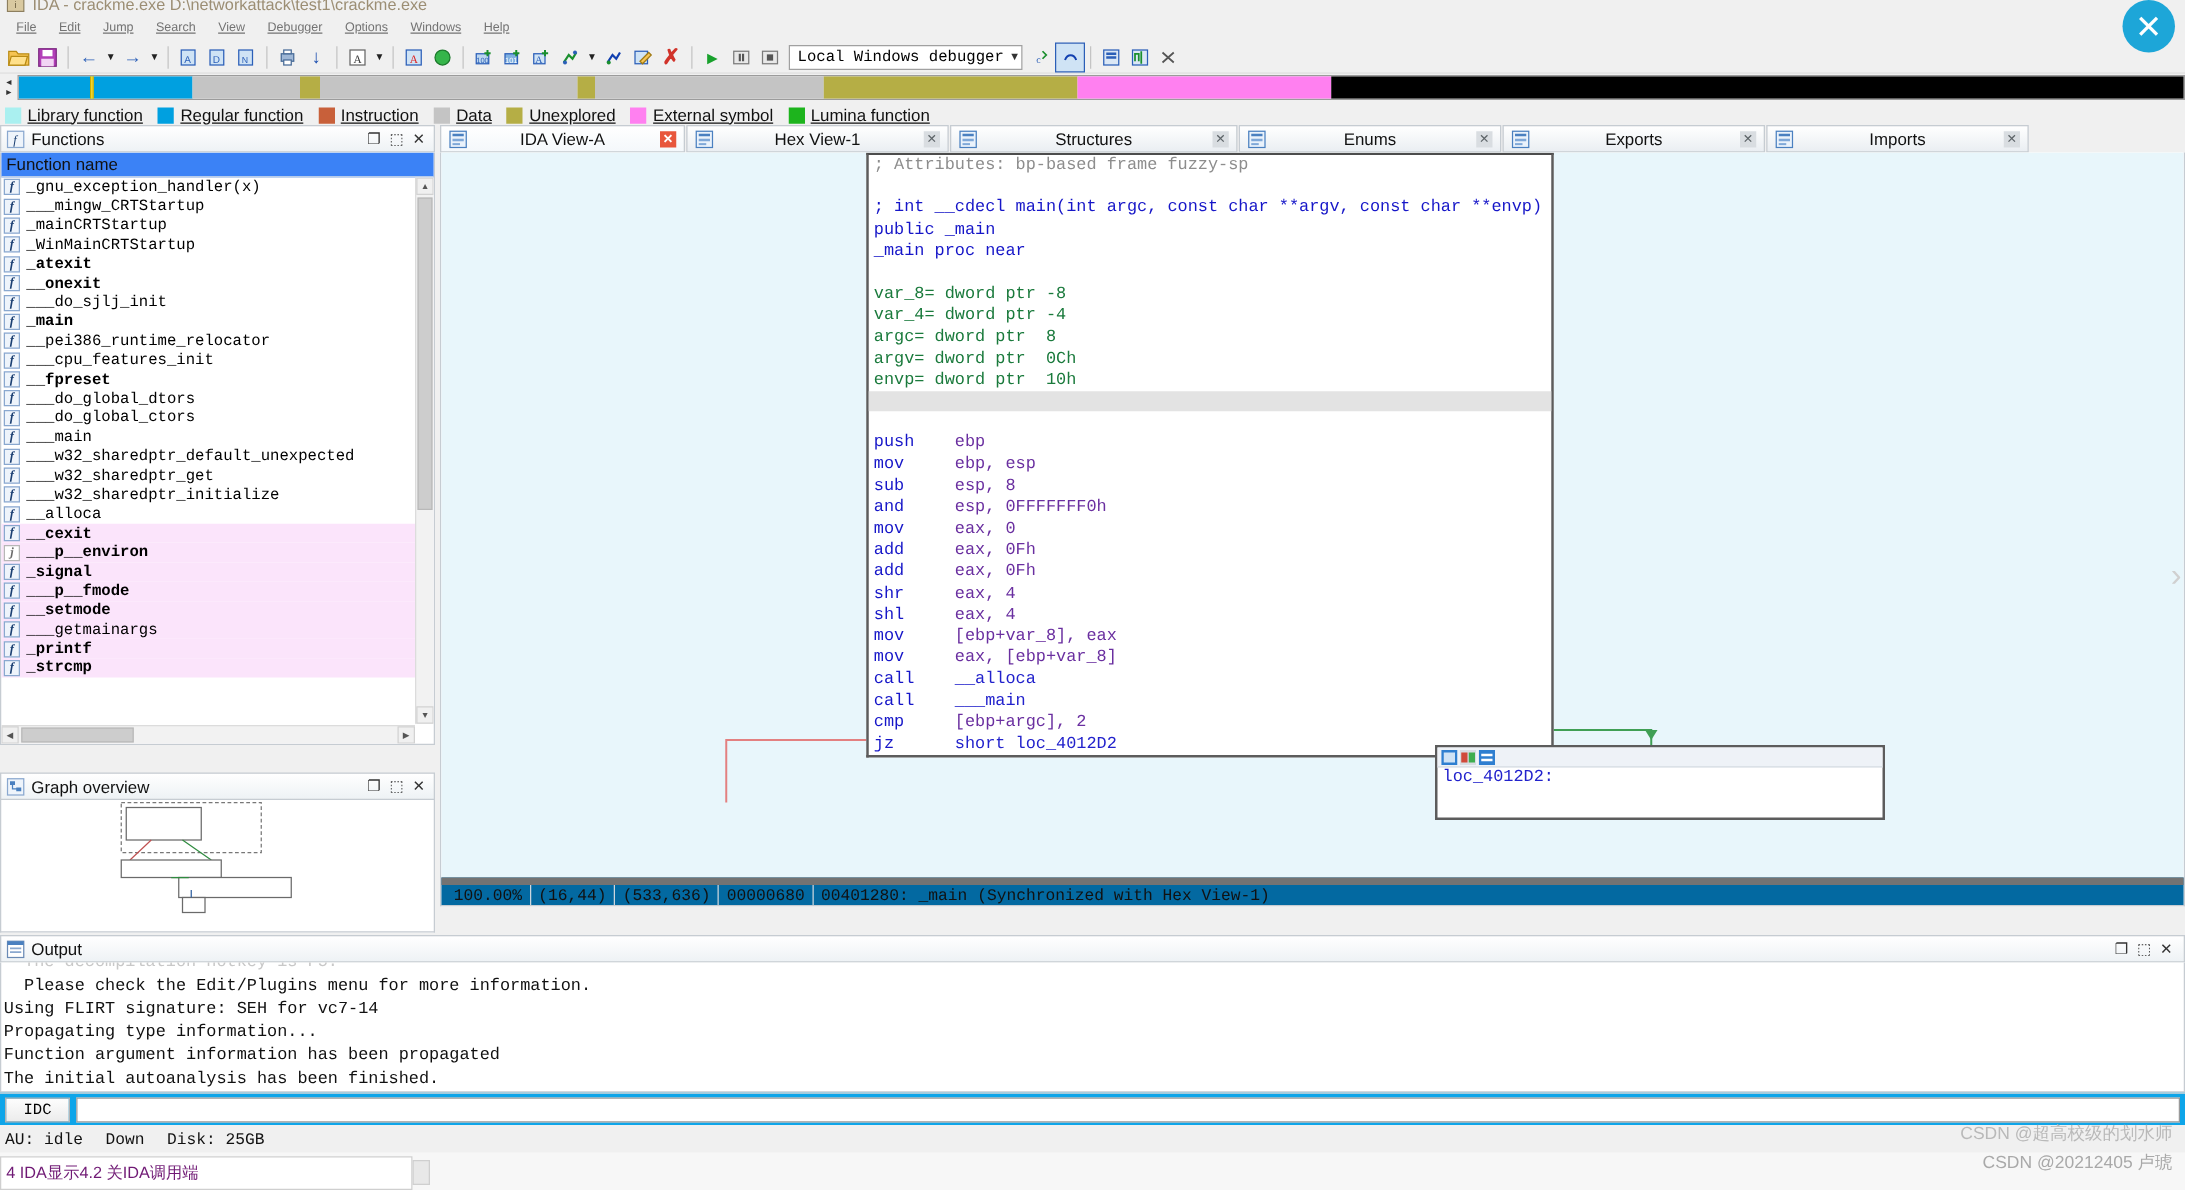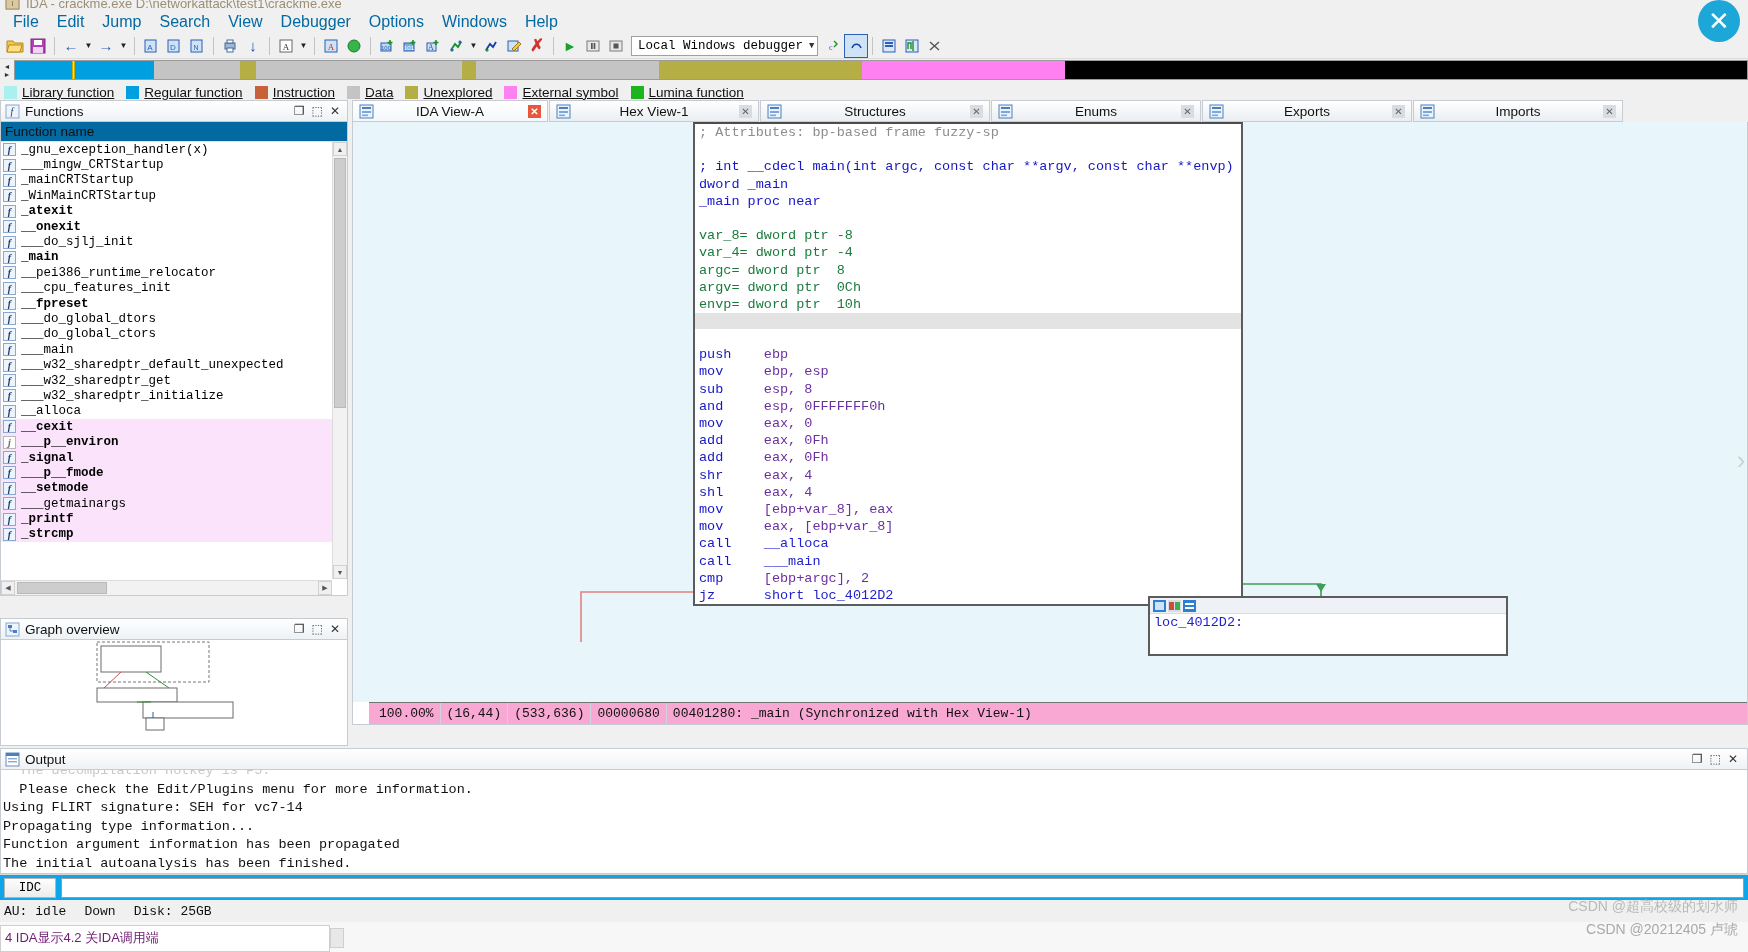--- a/index.html
+++ b/index.html
@@ -34,22 +34,23 @@
     font-size: 26px; font-weight: 300; line-height: 1;
     cursor: pointer; z-index: 60;
   }
 
   
   .menubar {
     position: absolute; top: 11px; left: 0; width: 1748px; height: 22px;
     background: #f0f0f0; display: flex; align-items: center; padding-left: 4px;
   }
   .menubar .mi {
-    padding: 2px 9px; font-size: 16px; color: #0369a1; cursor: default;
+    padding: 2px 9px; font-size: 10px; color: #737373; cursor: default;
     font-family: "Liberation Sans", sans-serif;
+    text-decoration: underline;
   }
 
   
   .toolbar {
     position: absolute; top: 33px; left: 0; width: 1748px; height: 26px;
     background: #f0f0f0; display: flex; align-items: center; gap: 1px;
     padding-left: 4px; border-bottom: 1px solid #dcdcdc;
   }
   .tb-btn {
     width: 22px; height: 22px; display: flex; align-items: center;
@@ -124,21 +125,21 @@
   }
   .tab .tab-x.grey { background: #d9dde1; color: #5d6468; font-weight: normal; }
 
   
   .fnlist {
     position: absolute; left: 0; top: 122px; width: 348px; height: 474px;
     background: #ffffff; border: 1px solid #c6ccd2; border-top: none;
     display: flex; flex-direction: column; overflow: hidden;
   }
   .fnlist-colhdr {
-    height: 20px; background: #0369a1; border-bottom: 1px solid #dfe3e6;
+    height: 20px; background: #3b82f6; border-bottom: 1px solid #dfe3e6;
     display: flex; align-items: center; padding-left: 4px;
     font-size: 13.5px; color: #111;
   }
   .fnlist-body { position: relative; flex: 1; overflow: hidden; }
   .fn-rows { position: absolute; left: 0; top: 0; right: 15px; bottom: 0; }
   .fn-row {
     height: 15.4px; display: flex; align-items: center; padding-left: 2px;
     font-family: "Liberation Mono", monospace; font-size: 12.5px; color: #000;
     white-space: nowrap; cursor: pointer;
   }
@@ -223,22 +224,22 @@
     position: absolute; left: 795px; top: 474px; width: 360px; height: 60px;
     background: #ffffff; border: 2px solid #5c5c5c;
     font-family: "Liberation Mono", monospace; font-size: 13.5px; line-height: 17.2px;
   }
   .cb2-icons { height: 16px; background: #eef2f7; display: flex; gap: 2px;
     align-items: center; padding: 1px 3px; border-bottom: 1px solid #d5dbe2; }
   .mini-ico { width: 13px; height: 12px; display: inline-block; }
 
   .edge { position: absolute; }
   .statusline {
-    position: absolute; left: 16px; right: 0; bottom: 0; height: 22px;
-    background: #f9a8d4; border-top: 1px solid #737373;
+    position: absolute; left: 0; right: 0; bottom: 0; height: 22px;
+    background: #0369a1; border-top: 6px solid #737373;
     display: flex; align-items: center; padding-left: 4px;
     font-family: "Liberation Mono", monospace; font-size: 13px; color: #111;
   }
   .statusline .cell { padding: 0 6px; border-right: 1px solid #cdd6dd; height: 100%;
     display: flex; align-items: center; }
   .statusline .cell.last { border-right: none; justify-content: center; }
 
   
   .outhdr {
     position: absolute; left: 0; top: 748px; width: 1748px; height: 22px;
@@ -791,21 +792,21 @@
         <path d="M600 450 L600 470 L228 470 L228 520" stroke="#e38080" stroke-width="1.6" fill="none"></path>
         <path d="M615 450 L615 462 L968 462 L968 476" stroke="#3f9f54" stroke-width="1.6" fill="none"></path>
         <path d="M968 470 l-5 -8 h10 z" fill="#3f9f54"></path>
       </svg>
 
       <div class="codeblock">
         <div id="cblines">
             <div class="cb-line"><span class="c-cmt">; Attributes: bp-based frame fuzzy-sp</span></div>
             <div class="cb-line">&nbsp;</div>
             <div class="cb-line"><span class="c-kw">; int __cdecl main(int argc, const char **argv, const char **envp)</span></div>
-            <div class="cb-line"><span class="c-kw">dword _main</span></div>
+            <div class="cb-line"><span class="c-kw">public _main</span></div>
             <div class="cb-line"><span class="c-kw">_main proc near</span></div>
             <div class="cb-line">&nbsp;</div>
             <div class="cb-line"><span class="c-var">var_8= dword ptr -8</span></div>
             <div class="cb-line"><span class="c-var">var_4= dword ptr -4</span></div>
             <div class="cb-line"><span class="c-var">argc= dword ptr  8</span></div>
             <div class="cb-line"><span class="c-var">argv= dword ptr  0Ch</span></div>
             <div class="cb-line"><span class="c-var">envp= dword ptr  10h</span></div>
             <div class="cb-line sep">&nbsp;</div>
             <div class="cb-line">&nbsp;</div>
             <div class="cb-line"><span class="c-mn">push    </span><span class="c-reg">ebp</span></div>

